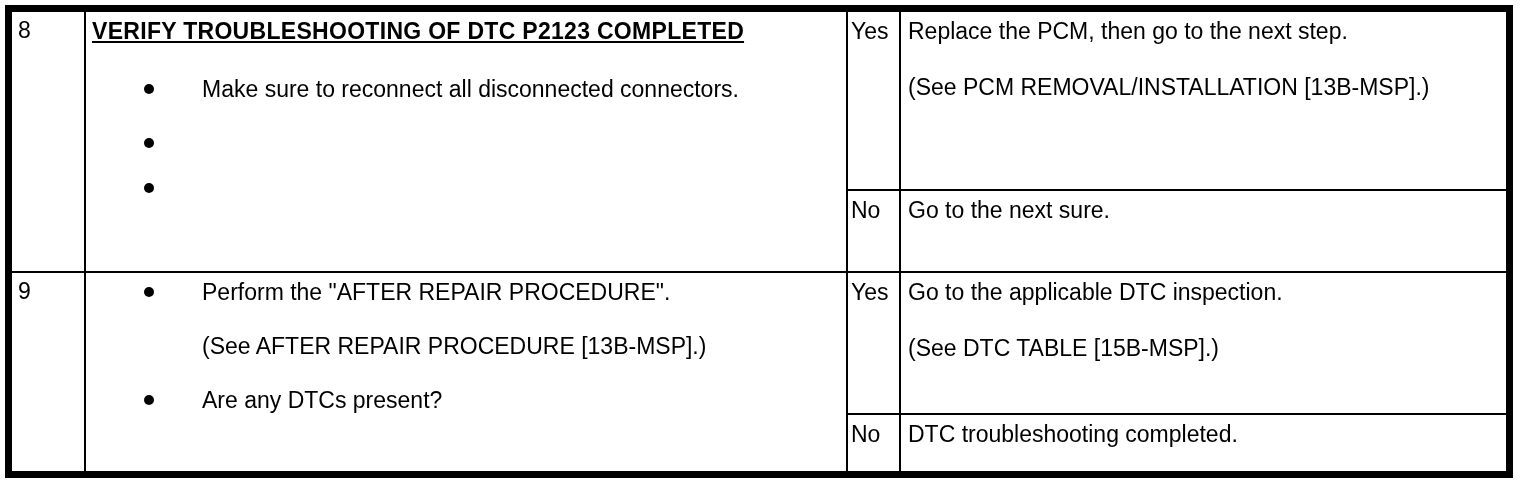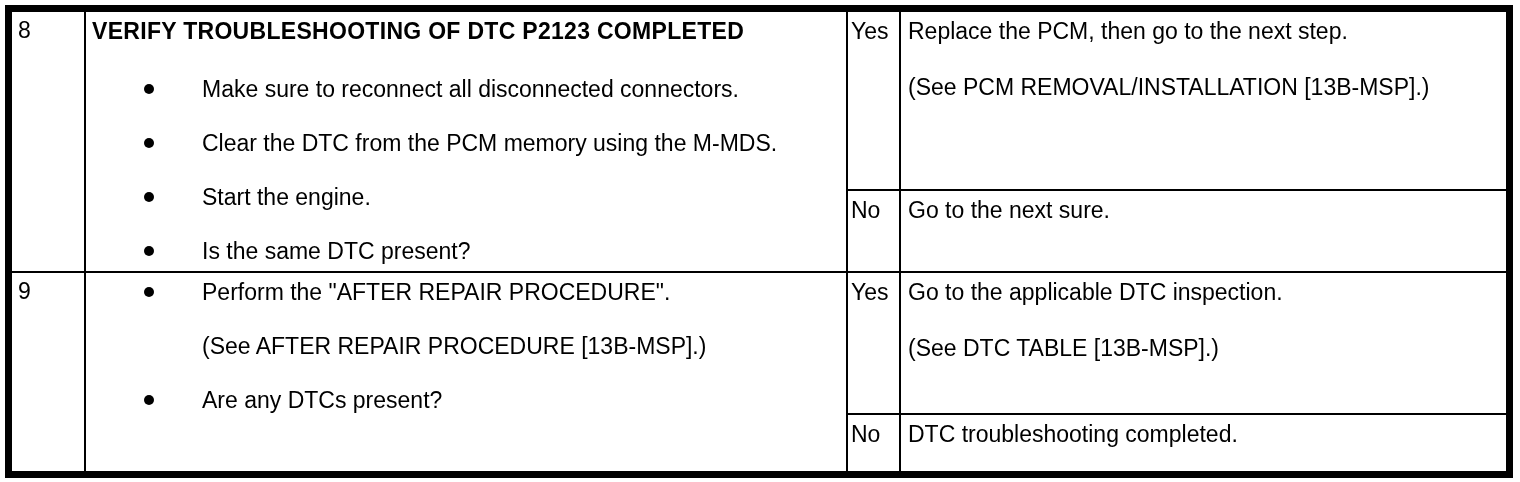--- a/index.html
+++ b/index.html
@@ -42,20 +42,21 @@
     padding: 6px 8px 0 3px;
   }
   .cell-result {
     padding: 6px 6px 0 7px;
   }
   .span2 { grid-row: span 2; }
   .action-title {
     font-weight: bold;
     margin-bottom: 31px;
     letter-spacing: 0.3px;
+    text-decoration: underline;
   }
   .action-item {
     display: flex;
     margin-left: 52px;
     margin-bottom: 27px;
     gap: 32px;
   }
   .bullet-col {
     flex: 0 0 26px;
   }
@@ -88,33 +89,25 @@
     <div class="action-item">
       <span class="bullet-col">
           <span class="bullet-dot"></span>
         </span>
       <span>Make sure to reconnect all disconnected connectors.</span>
     </div>
     <div class="action-item">
       <span class="bullet-col">
           <span class="bullet-dot"></span>
         </span>
-      <span>Clear the DTC from the PCM memory using the M-MDS.</span>
     </div>
     <div class="action-item">
       <span class="bullet-col">
           <span class="bullet-dot"></span>
         </span>
-      <span>Start the engine.</span>
-    </div>
-    <div class="action-item">
-      <span class="bullet-col">
-          <span class="bullet-dot"></span>
-        </span>
-      <span>Is the same DTC present?</span>
     </div>
   </div>
 
   <div class="cell cell-yn">
     <span>Yes</span>
   </div>
   <div class="cell cell-result">
     <div class="result-line">Replace the PCM, then go to the next step.</div>
     <div class="result-line">(See PCM REMOVAL/INSTALLATION [13B-MSP].)</div>
   </div>
@@ -149,21 +142,21 @@
         </span>
       <span>Are any DTCs present?</span>
     </div>
   </div>
 
   <div class="cell cell-yn">
     <span>Yes</span>
   </div>
   <div class="cell cell-result">
     <div class="result-line">Go to the applicable DTC inspection.</div>
-    <div class="result-line">(See DTC TABLE [13B-MSP].)</div>
+    <div class="result-line">(See DTC TABLE [15B-MSP].)</div>
   </div>
 
   <div class="cell cell-yn">
     <span>No</span>
   </div>
   <div class="cell cell-result">
     <div class="result-line">DTC troubleshooting completed.</div>
   </div>
 
 </div>

